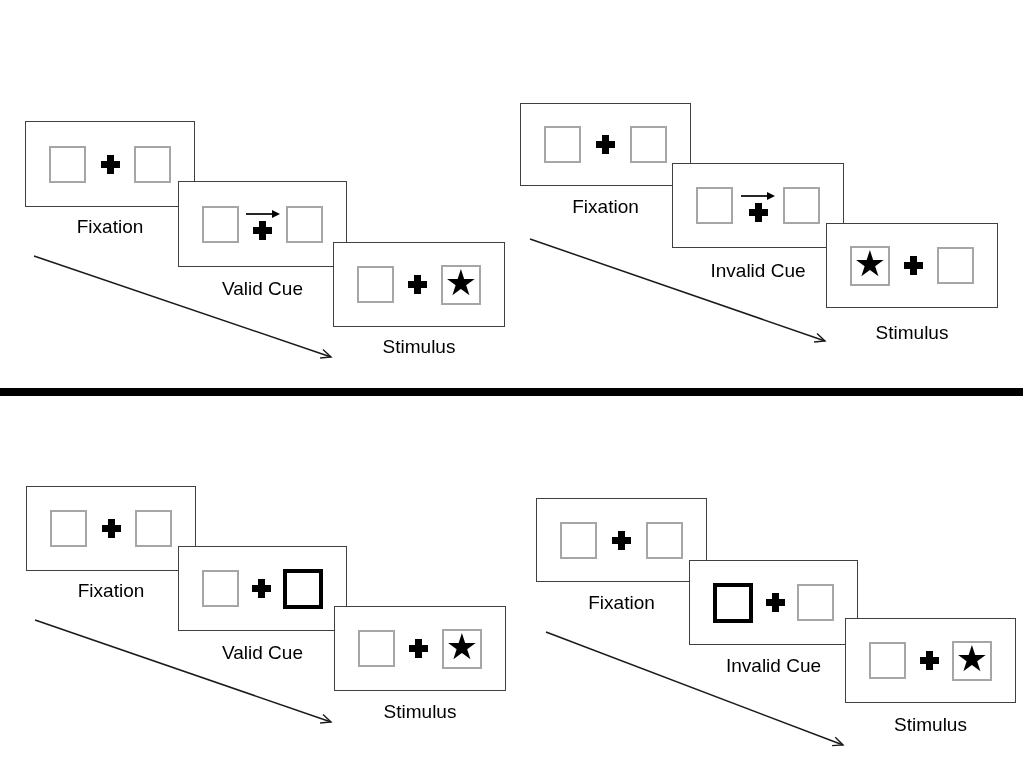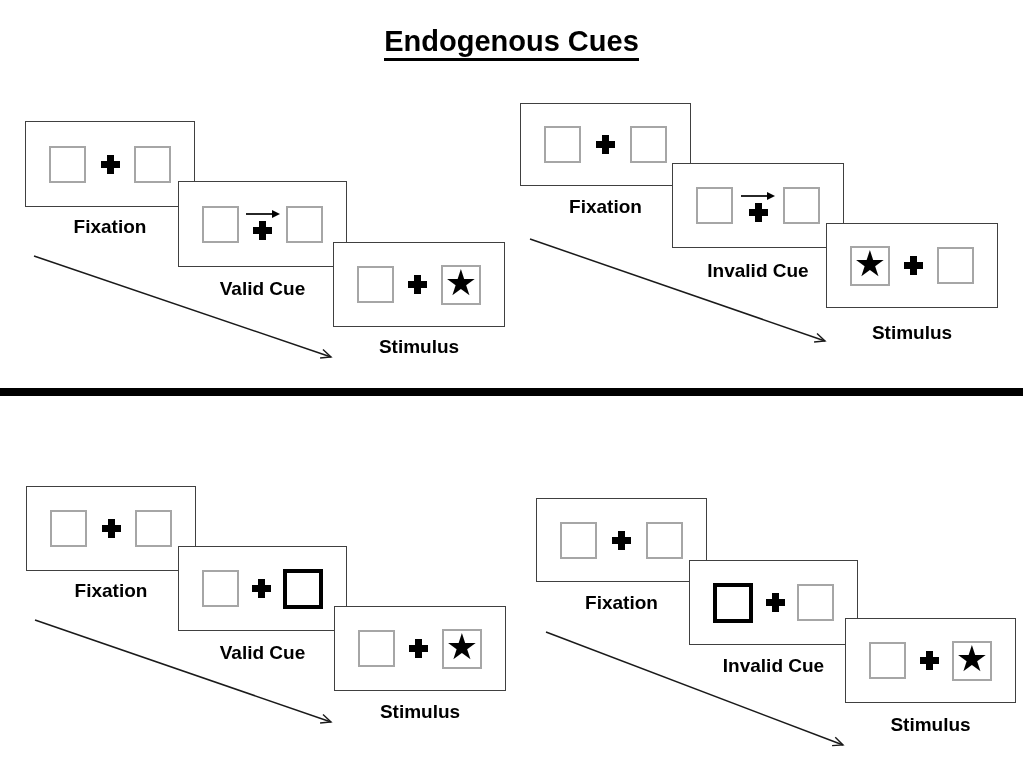--- a/index.html
+++ b/index.html
@@ -23,32 +23,29 @@
 
   .star{font-size:36px;line-height:36px;color:#000;transform:translateY(-2px);}
 
   .cross{position:relative;width:19px;height:19px;flex:0 0 auto;}
   .cross::before{content:"";position:absolute;left:0;top:6px;width:19px;height:7px;background:#000;}
   .cross::after{content:"";position:absolute;top:0;left:6px;width:7px;height:19px;background:#000;}
 
   .center-col{display:flex;flex-direction:column;align-items:center;gap:2px;}
   .cue-arrow{display:block;}
 
-  .plabel{position:absolute;text-align:center;font-size:19px;font-weight:700;color:#000;}
+  .plabel{position:absolute;text-align:center;font-size:19px;font-weight:400;color:#000;}
 
   .arrows{position:absolute;left:0;top:0;pointer-events:none;}
 </style>
 </head>
 <body>
 
 <div class="stage">
 
-  <div class="section-title" style="top:25px">
-    <span class="underlined">Endogenous Cues</span>
-  </div>
 
   <div class="divider" style="top:388px"></div>
 
 
   <div class="panel" style="left:25px;top:121px;width:170px;height:86px">
     <div class="box"></div>
     <div class="cross"></div>
     <div class="box"></div>
   </div>
   <div class="plabel" style="left:25px;top:216px;width:170px">Fixation</div>

